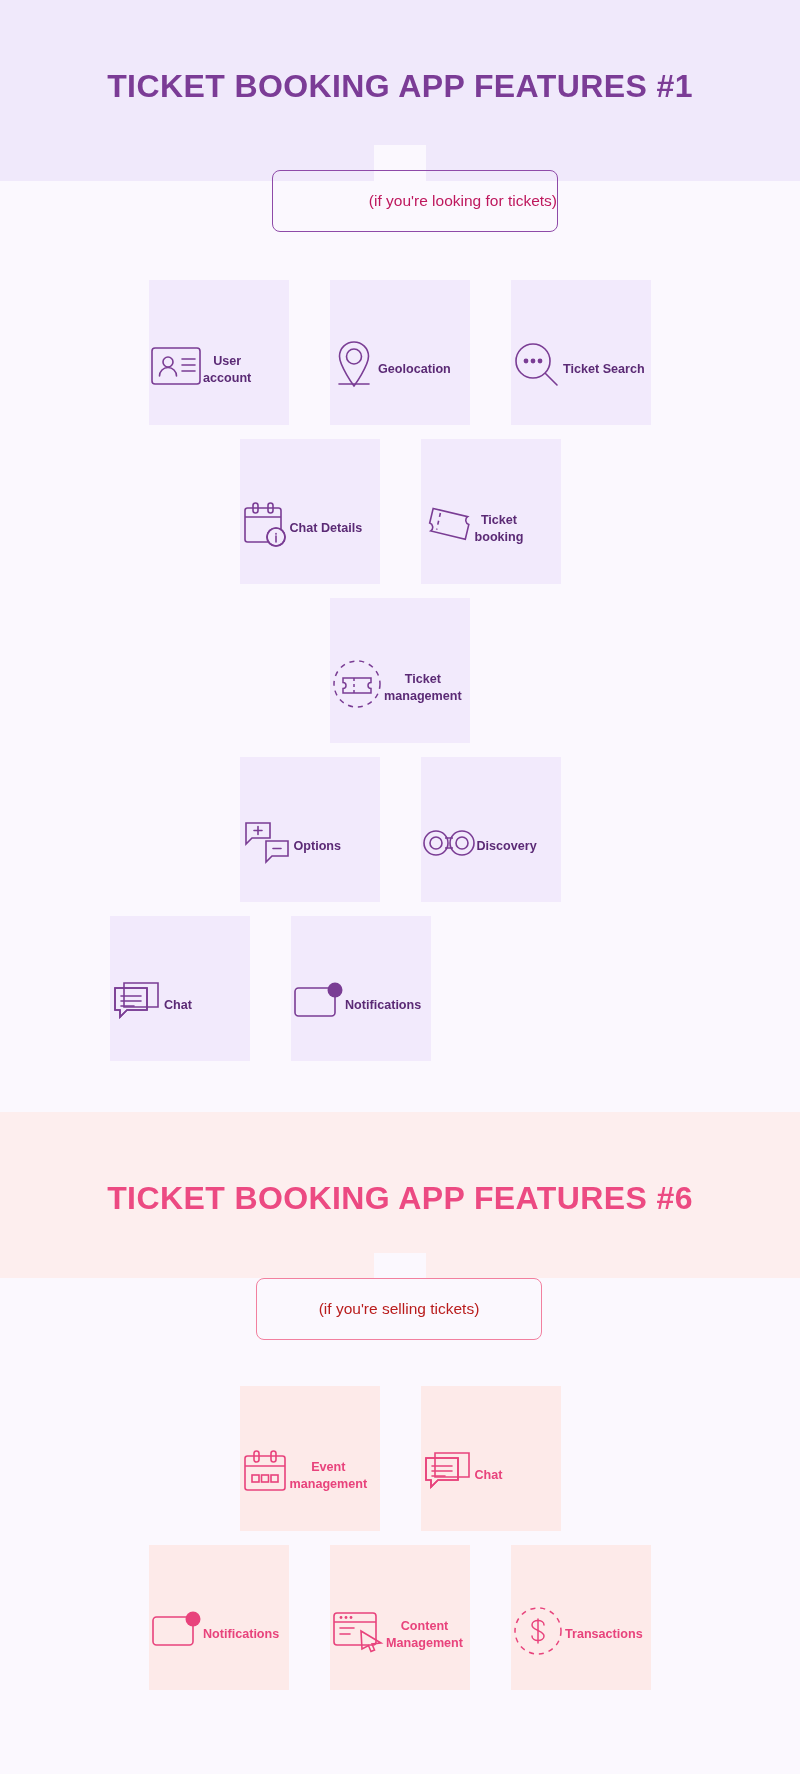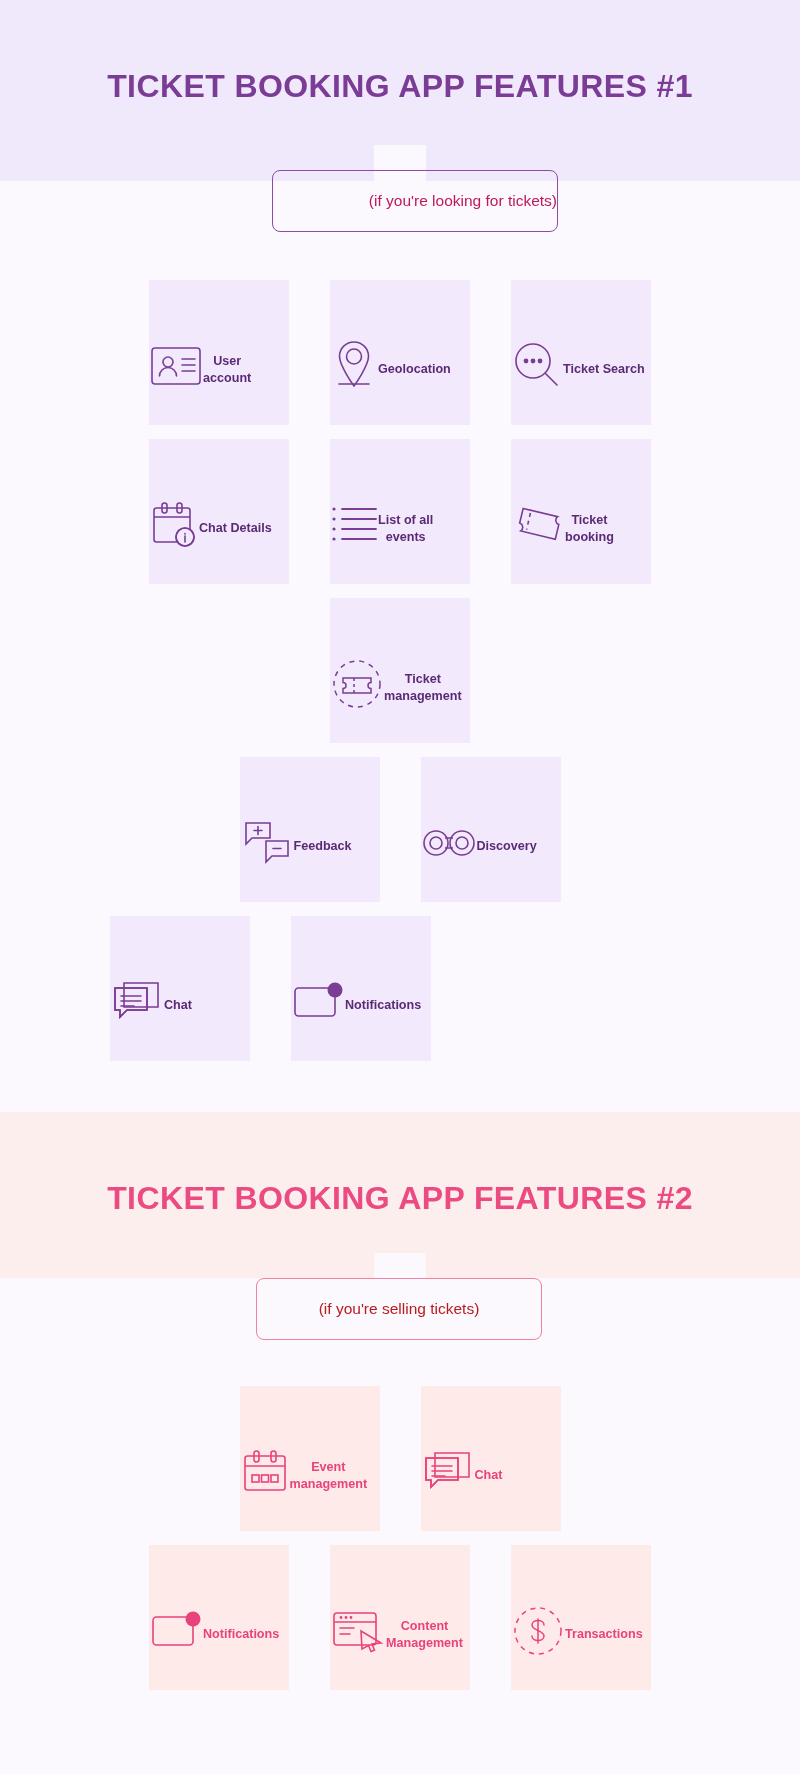--- a/index.html
+++ b/index.html
@@ -133,33 +133,20 @@
               <rect x="28" y="3" width="5" height="10" rx="2.5"></rect>
               <circle cx="36" cy="37" r="9" fill="#f2eafc"></circle>
               <circle cx="36" cy="37" r="9"></circle>
               <path d="M36 33.5v.6M36 36v6" stroke-linecap="round"></path>
             </svg>
           </div>
           <div class="clabel">Chat Details</div>
         </div>
         <div class="card purple">
           <div class="ico">
-            <svg width="48" height="44" viewBox="0 0 48 44" fill="none" stroke="#7a3d94" stroke-width="1.8">
-              <circle cx="4" cy="6" r="1.6" fill="#7a3d94" stroke="none"></circle>
-              <circle cx="4" cy="16" r="1.6" fill="#7a3d94" stroke="none"></circle>
-              <circle cx="4" cy="26" r="1.6" fill="#7a3d94" stroke="none"></circle>
-              <circle cx="4" cy="36" r="1.6" fill="#7a3d94" stroke="none"></circle>
-              <path d="M12 6h34M12 16h34M12 26h34M12 36h34" stroke-linecap="round"></path>
-            </svg>
-          </div>
-          <div class="clabel">List of all
-events</div>
-        </div>
-        <div class="card purple">
-          <div class="ico">
             <svg width="54" height="46" viewBox="0 0 54 46" fill="none" stroke="#7a3d94" stroke-width="1.6">
               <path d="M14.5 4.5 L47.5 17.5 a4.5 4.5 0 0 0 0 8 L42 39.5 L9 26.5 a4.5 4.5 0 0 0 0-8 z" transform="rotate(-8 27 22)"></path>
               <path d="M21 10 L15 26" stroke-dasharray="4 4" transform="rotate(-8 27 22)"></path>
             </svg>
           </div>
           <div class="clabel">Ticket
 booking</div>
         </div>
       </div>
       <div class="row">
@@ -178,21 +165,21 @@
       <div class="row">
         <div class="card purple">
           <div class="ico">
             <svg width="54" height="46" viewBox="0 0 54 46" fill="none" stroke="#7a3d94" stroke-width="1.6">
               <path d="M6 3h24v15H12l-6 6V3z"></path>
               <path d="M14 10.5h8M18 6.5v8" stroke-linecap="round"></path>
               <path d="M26 21h22v15H32l-6 6V21z"></path>
               <path d="M33 28.5h8" stroke-linecap="round"></path>
             </svg>
           </div>
-          <div class="clabel">Feedback</div>
+          <div class="clabel">Options</div>
         </div>
         <div class="card purple">
           <div class="ico">
             <svg width="56" height="40" viewBox="0 0 56 40" fill="none" stroke="#7a3d94" stroke-width="1.6">
               <circle cx="15" cy="20" r="12"></circle>
               <circle cx="15" cy="20" r="6"></circle>
               <circle cx="41" cy="20" r="12"></circle>
               <circle cx="41" cy="20" r="6"></circle>
               <path d="M24 15h8M24 25h8"></path>
             </svg>
@@ -218,21 +205,21 @@
               <rect x="4" y="7" width="40" height="28" rx="3.5"></rect>
               <circle cx="44" cy="9" r="7.5" fill="#7a3d94" stroke="none"></circle>
             </svg>
           </div>
           <div class="clabel">Notifications</div>
         </div>
       </div>
     </div>
 
   <div class="band-pink"></div>
-  <div class="headline pink">TICKET BOOKING APP FEATURES #2</div>
+  <div class="headline pink">TICKET BOOKING APP FEATURES #6</div>
   <div class="notch p2"></div>
   <div class="tagbox pink">
     <span>(if you're selling tickets)</span>
   </div>
 
   <div class="grid g2" id="grid2">
       <div class="row">
         <div class="card pink">
           <div class="ico">
             <svg width="50" height="48" viewBox="0 0 50 48" fill="none" stroke="#e8437c" stroke-width="1.6">

